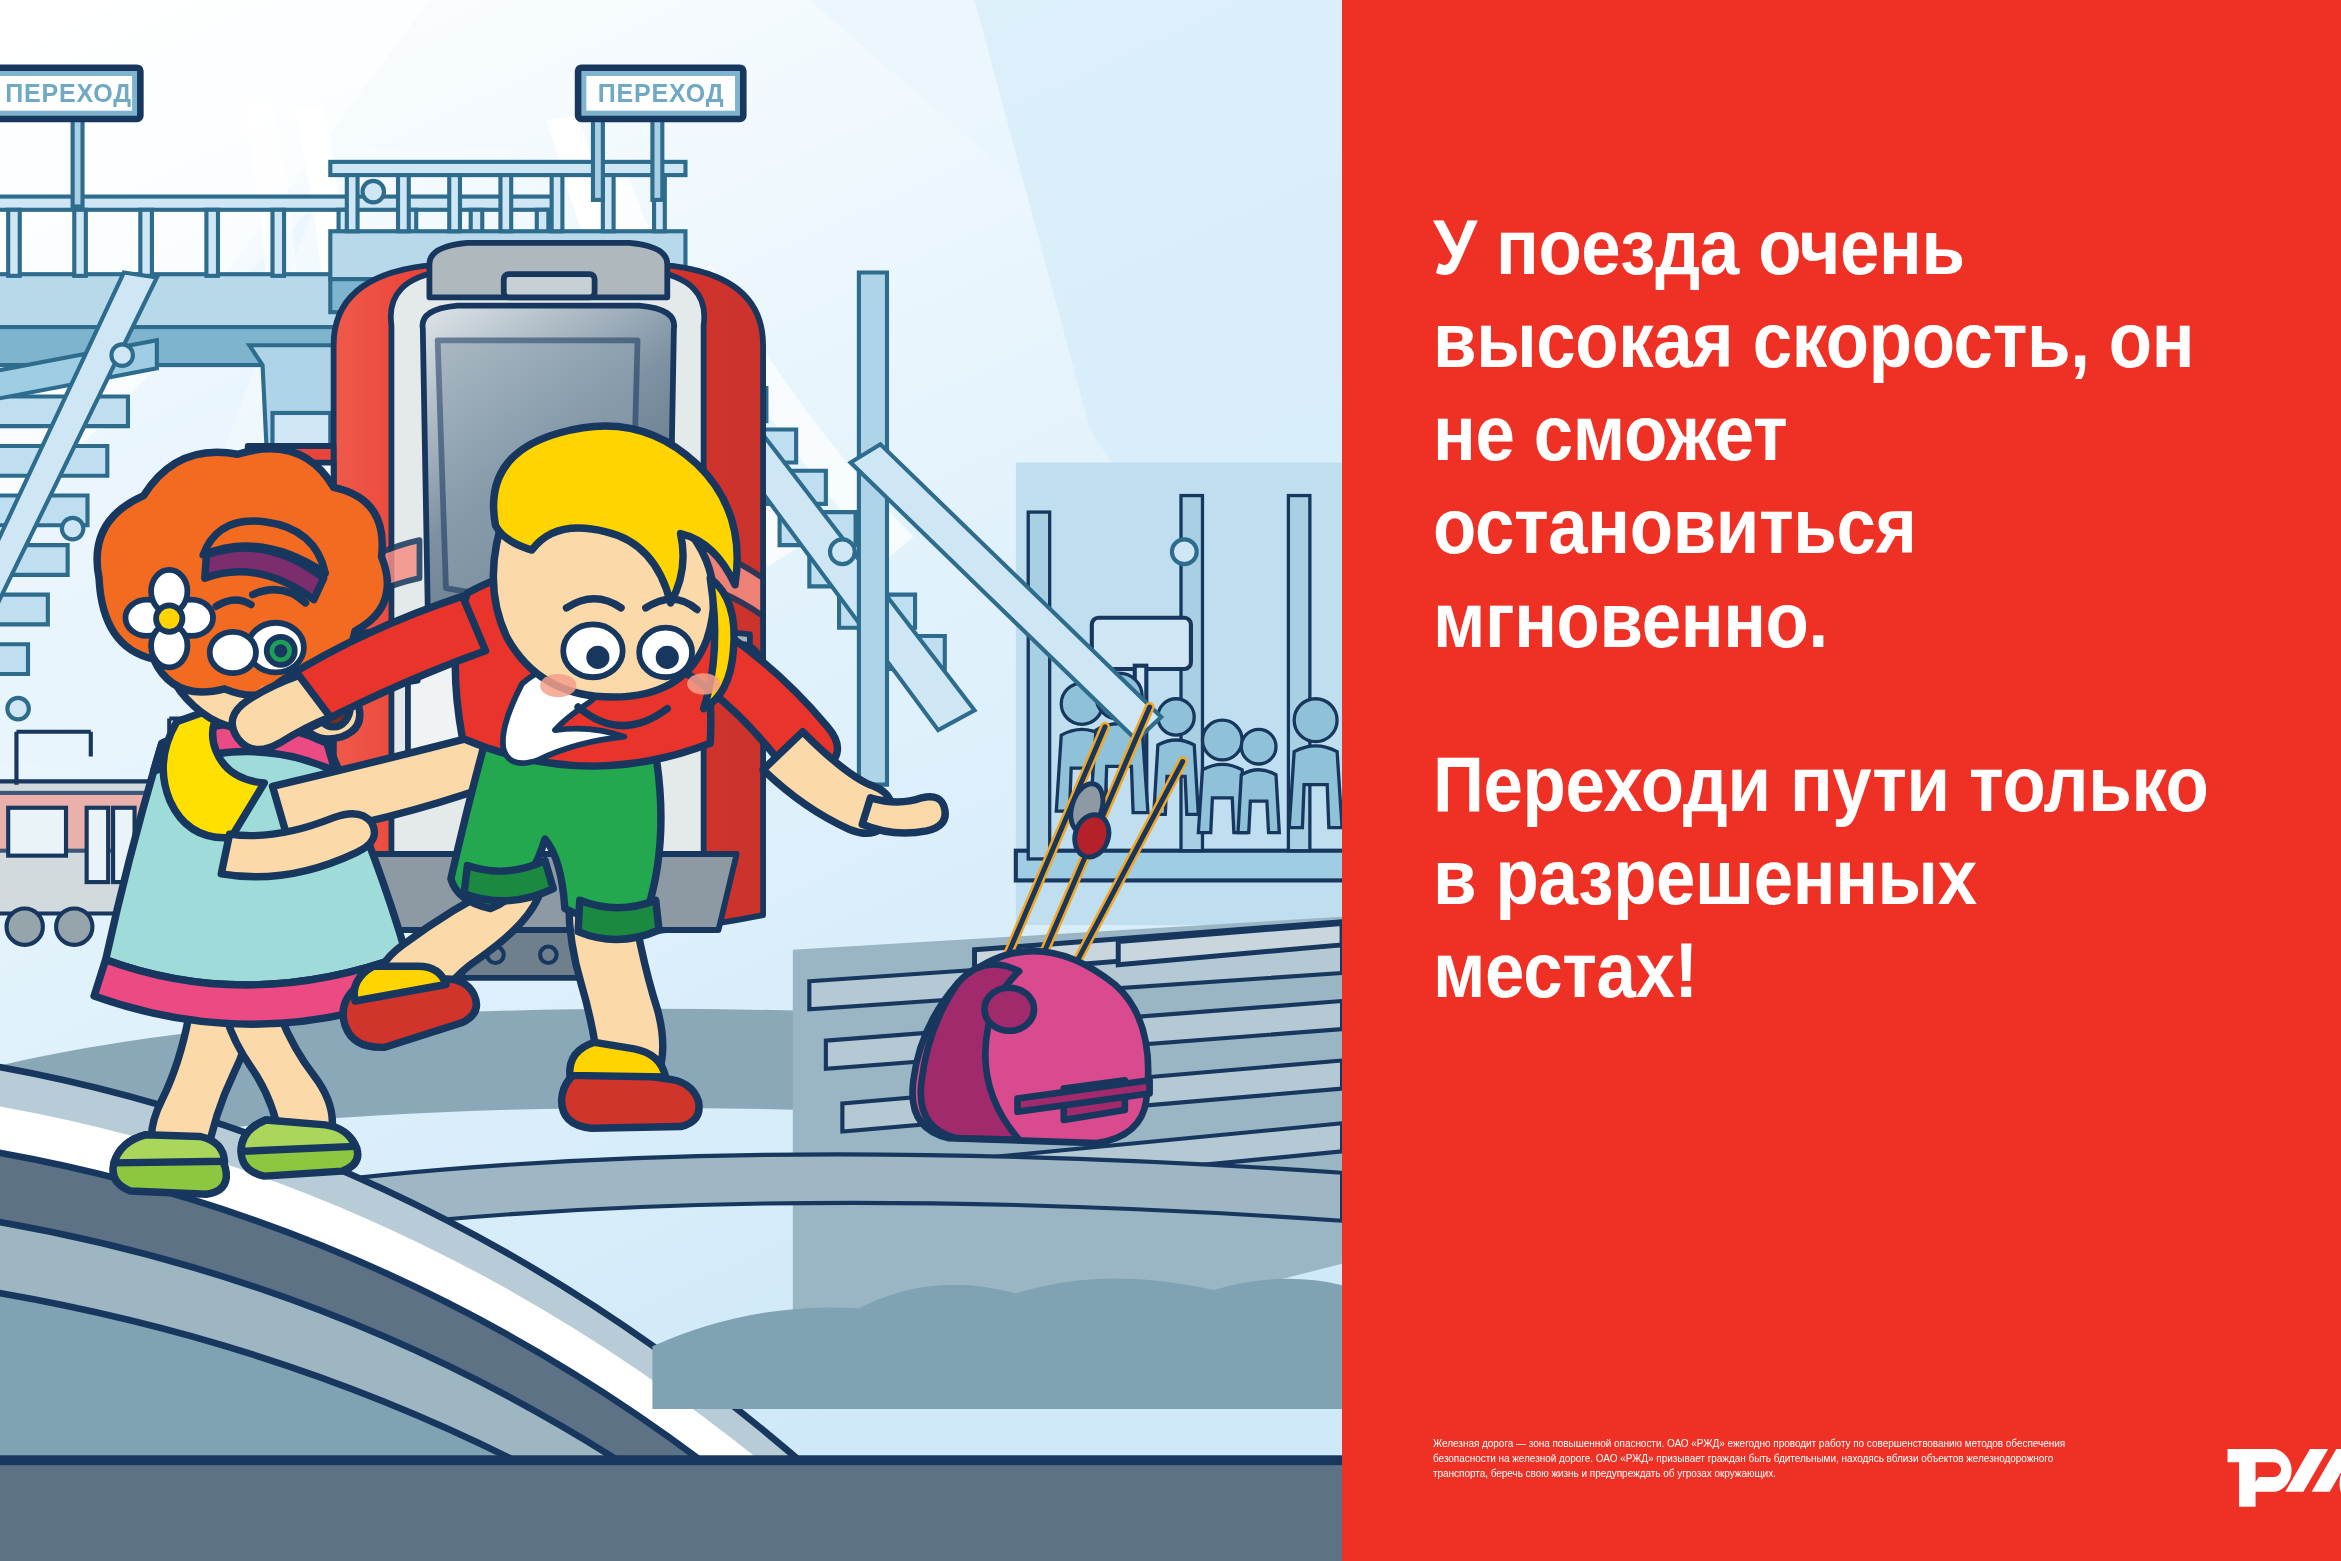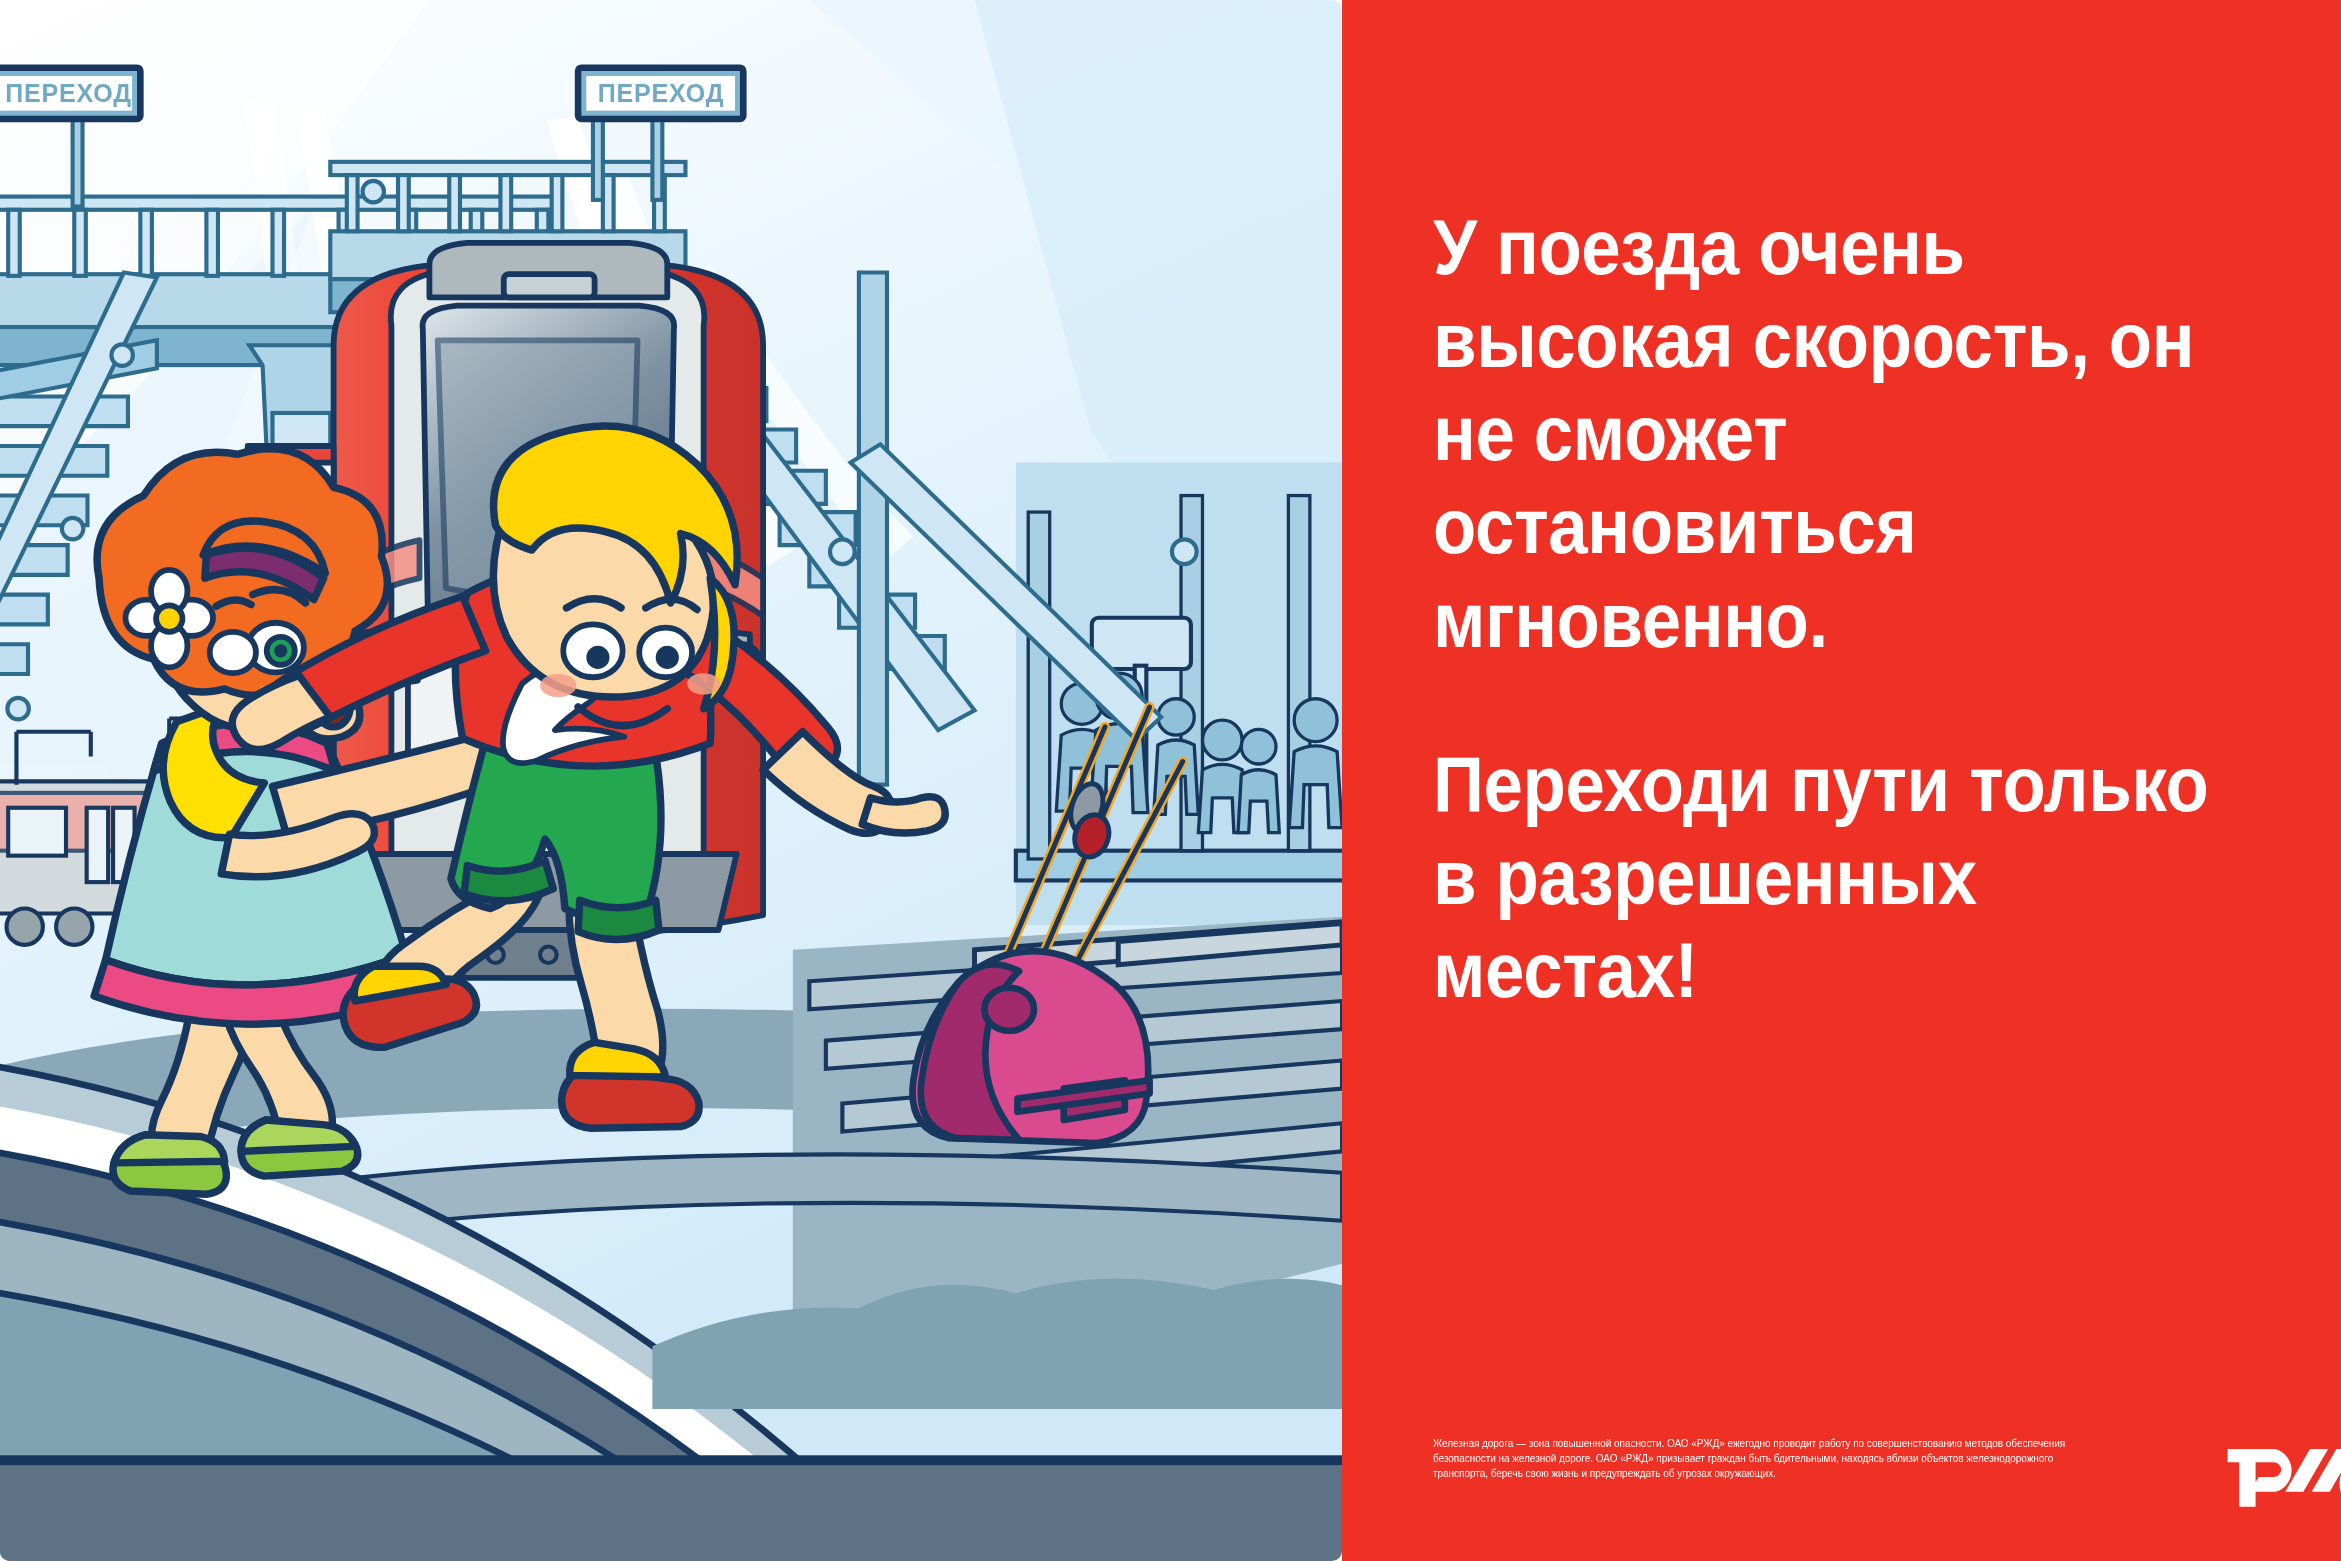--- a/index.html
+++ b/index.html
@@ -11,21 +11,20 @@
     width:2342px;height:1561px;
     overflow:hidden;
     background:#ffffff;
   }
 
   
   .illustration{
     position:absolute;left:0;top:0;width:1342px;height:1561px;
     overflow:hidden;
     background:#ffffff;
-    border-radius:10px;
   }
   .illus-svg{position:absolute;left:0;top:0;width:1342px;height:1561px;display:block;}
 
   
   .red-panel{
     position:absolute;left:1342px;top:0;
     width:1120px;height:1561px;
     background:#ee3124;
   }
   .headline{

